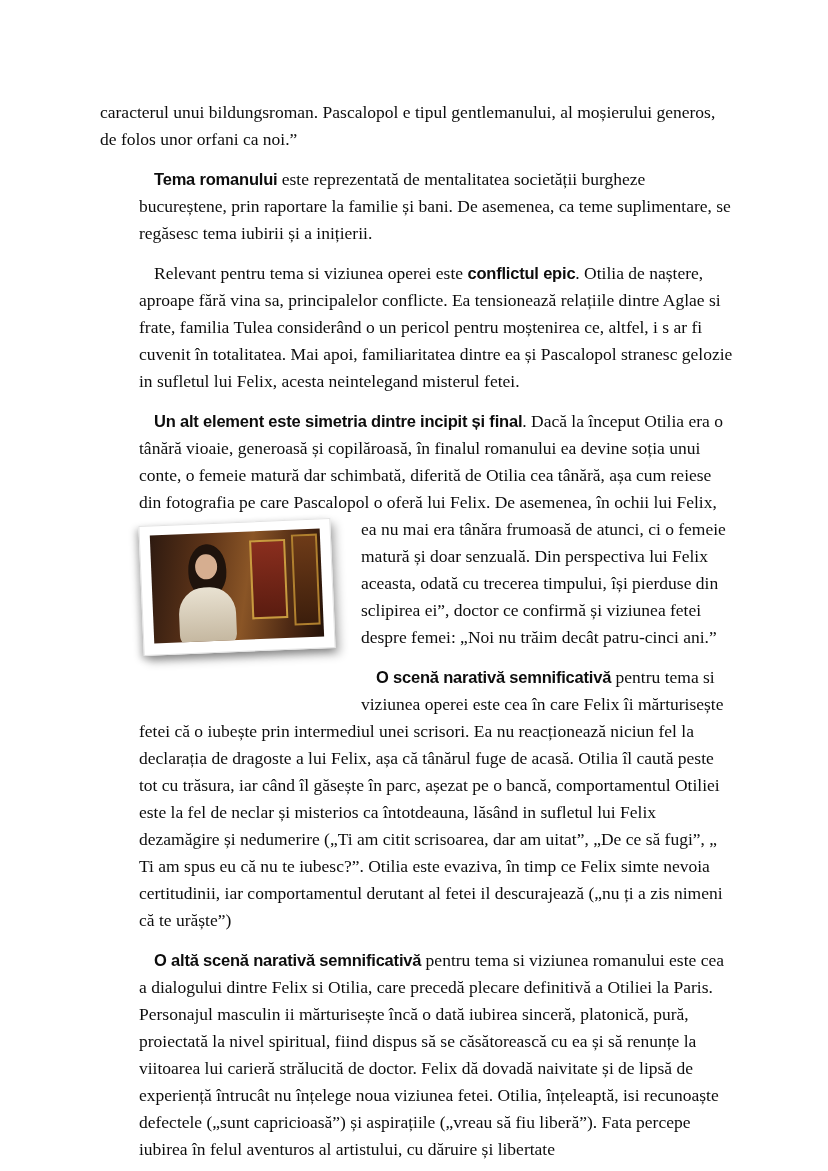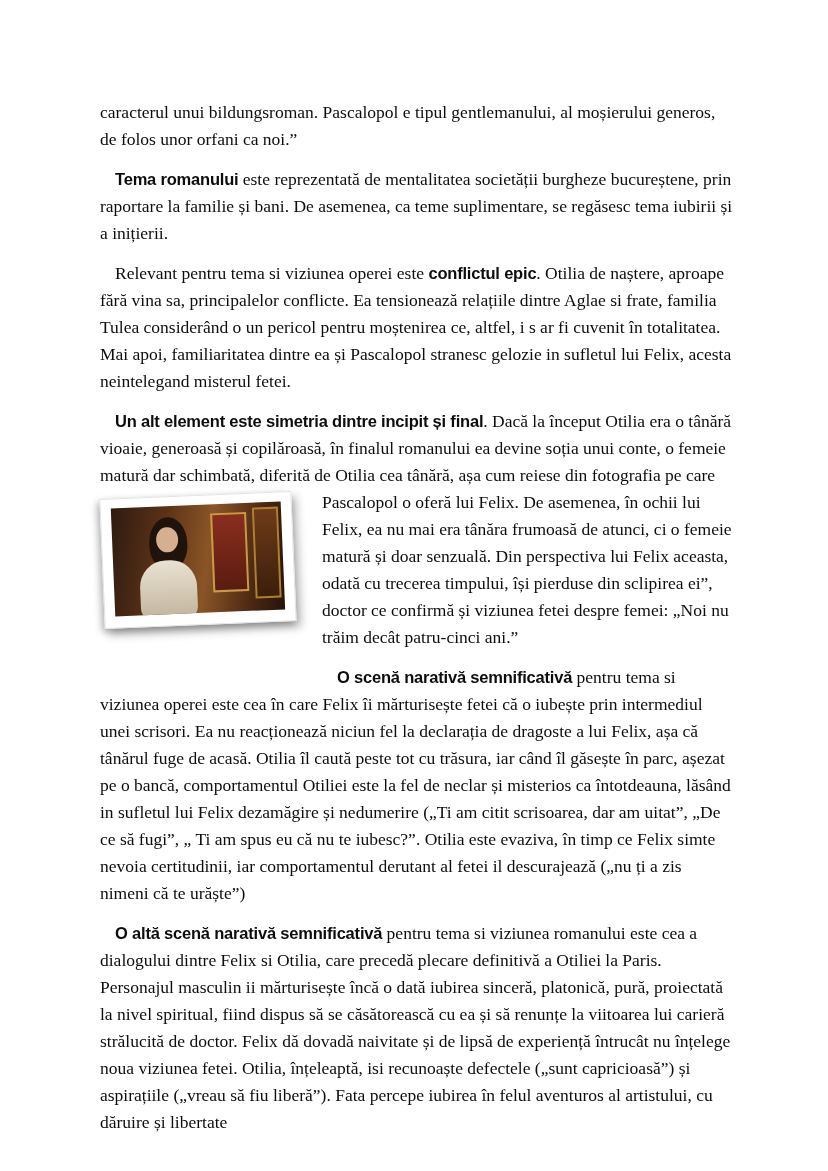--- a/index.html
+++ b/index.html
@@ -16,21 +16,21 @@
     font-family: "Liberation Serif", "DejaVu Serif", serif;
     font-size: 17.5px;
     line-height: 27px;
     color: #0d0d0d;
     overflow: hidden;
   }
   p {
     margin: 0 0 13px 0;
     text-align: left;
   }
-  .ind { text-indent: 15px; }
+  .ind { text-indent: 15px; margin-left: 39px; }
   .lead-bold {
     font-family: "Liberation Sans", "DejaVu Sans", sans-serif;
     font-weight: 700;
     font-size: 16.5px;
     letter-spacing: -0.2px;
   }
   
   .photo-frame {
     float: left;
     width: 170px;

